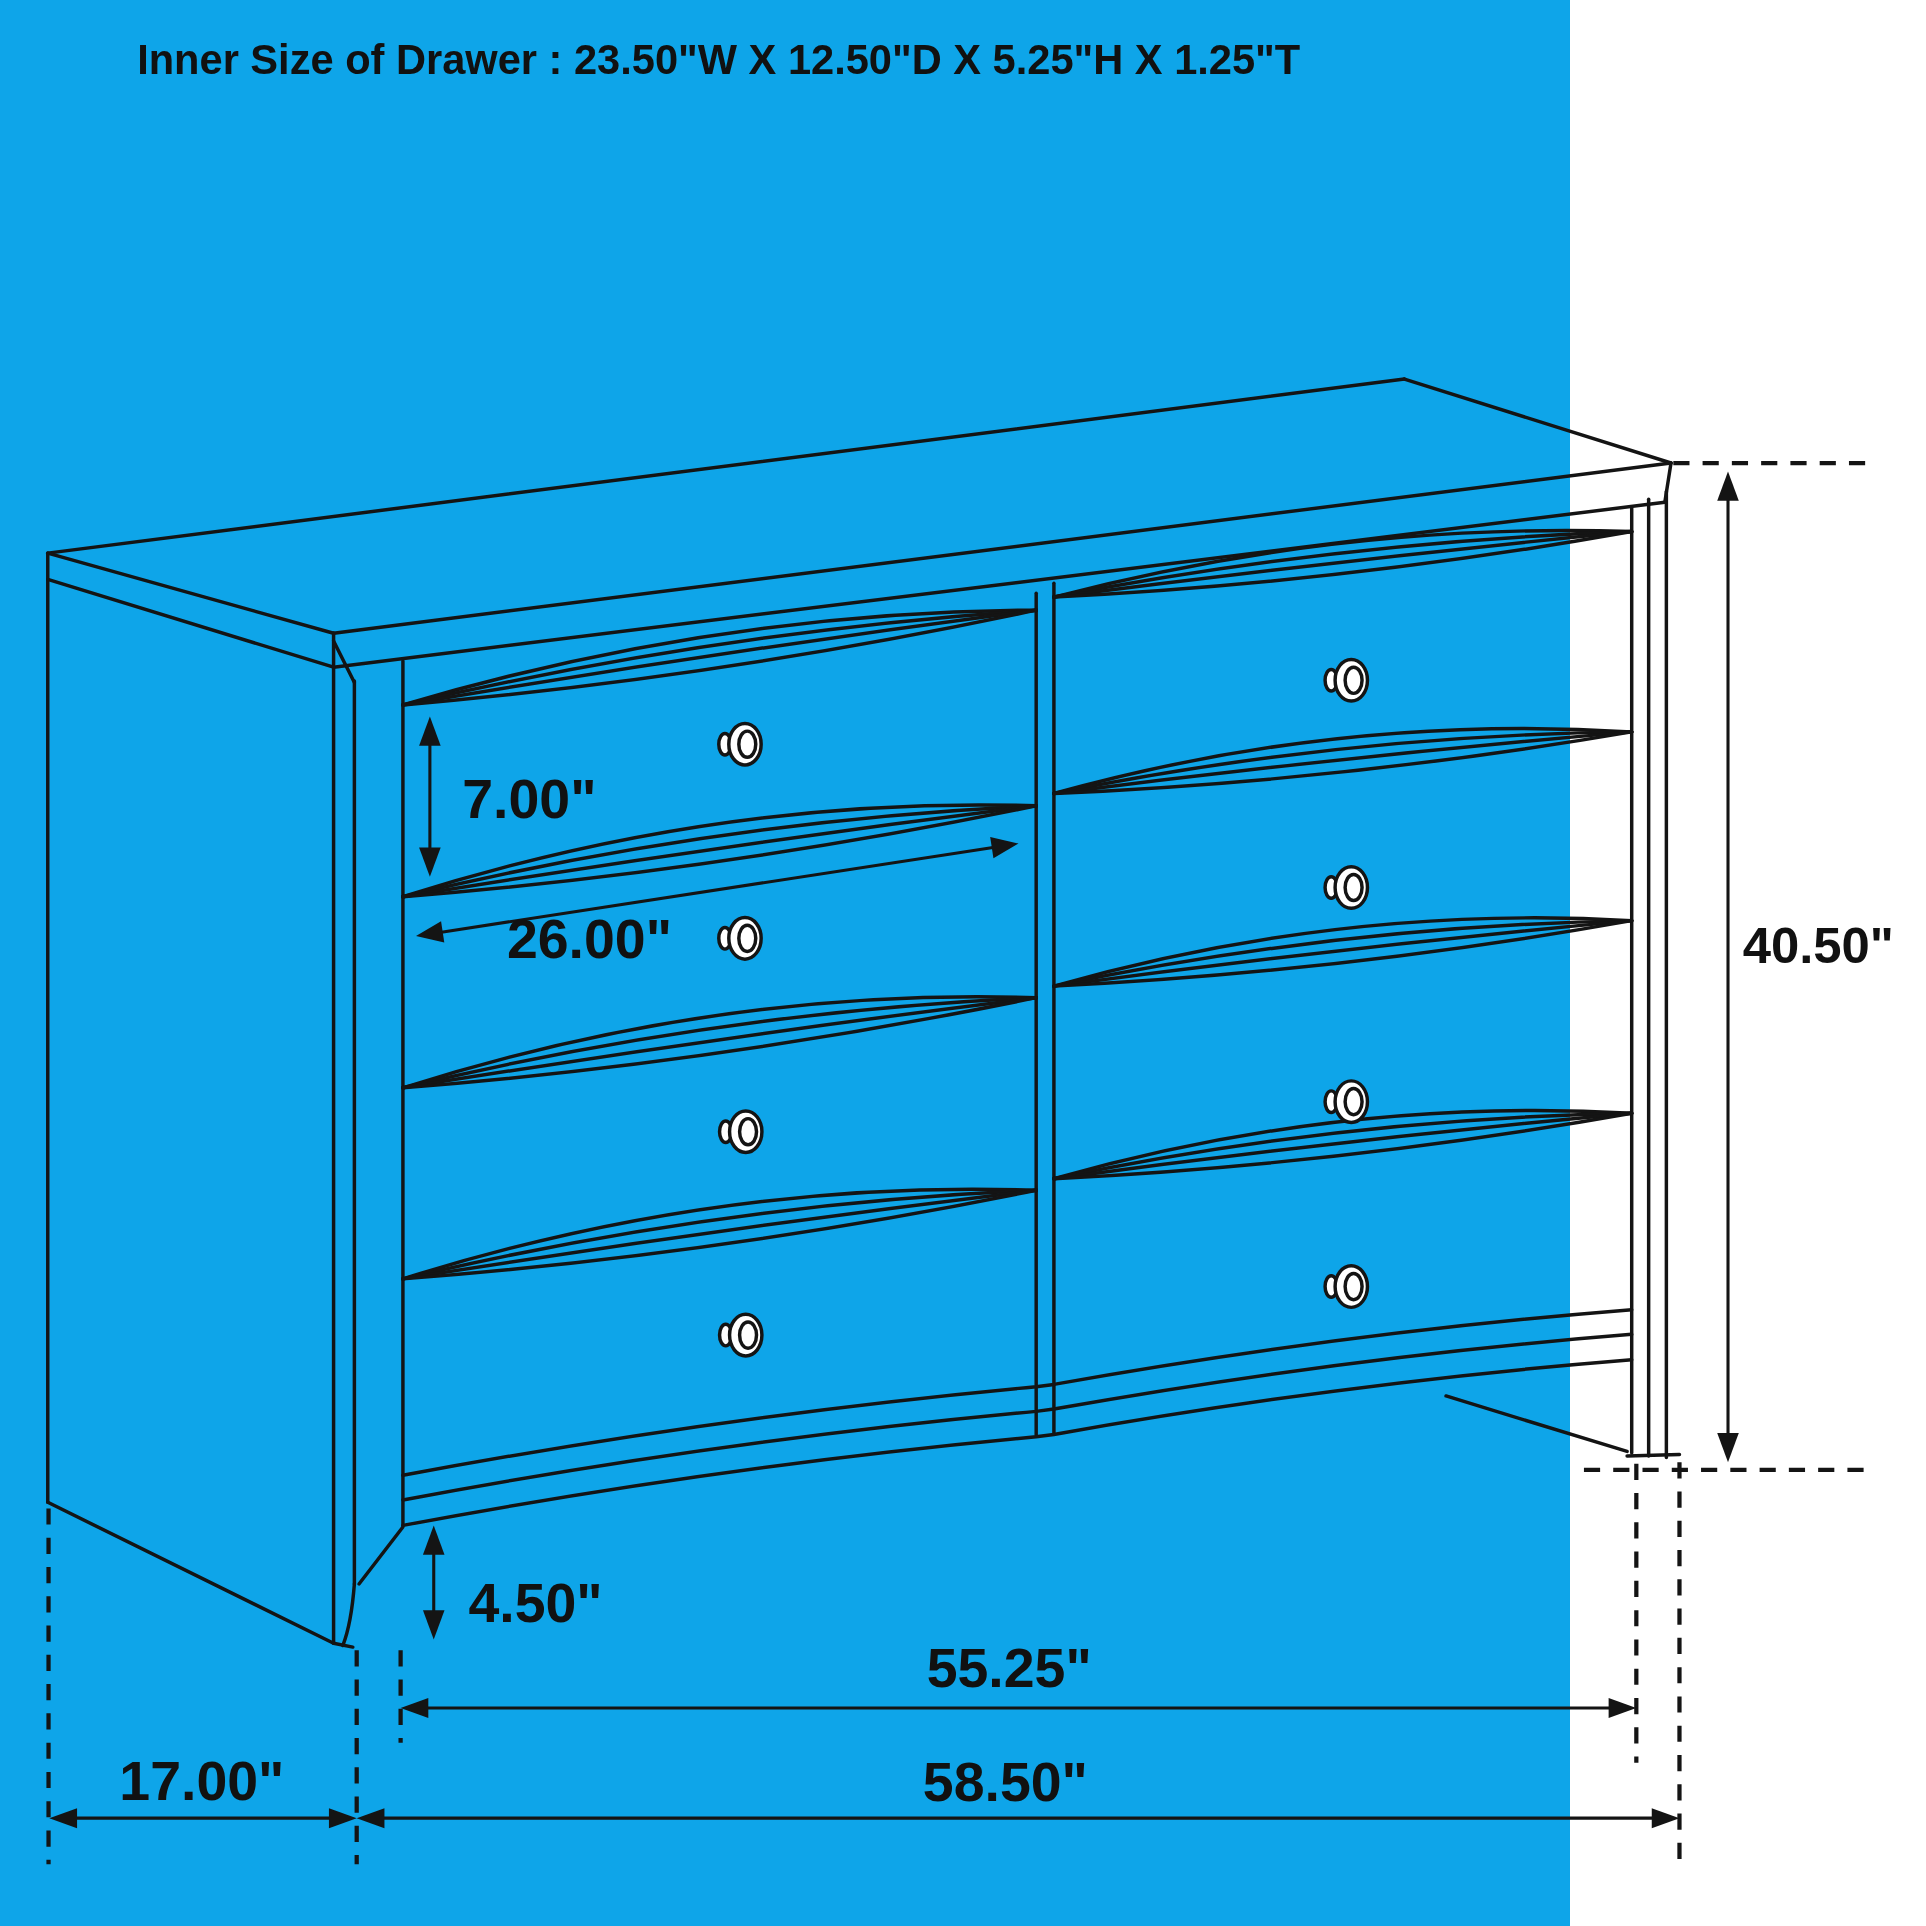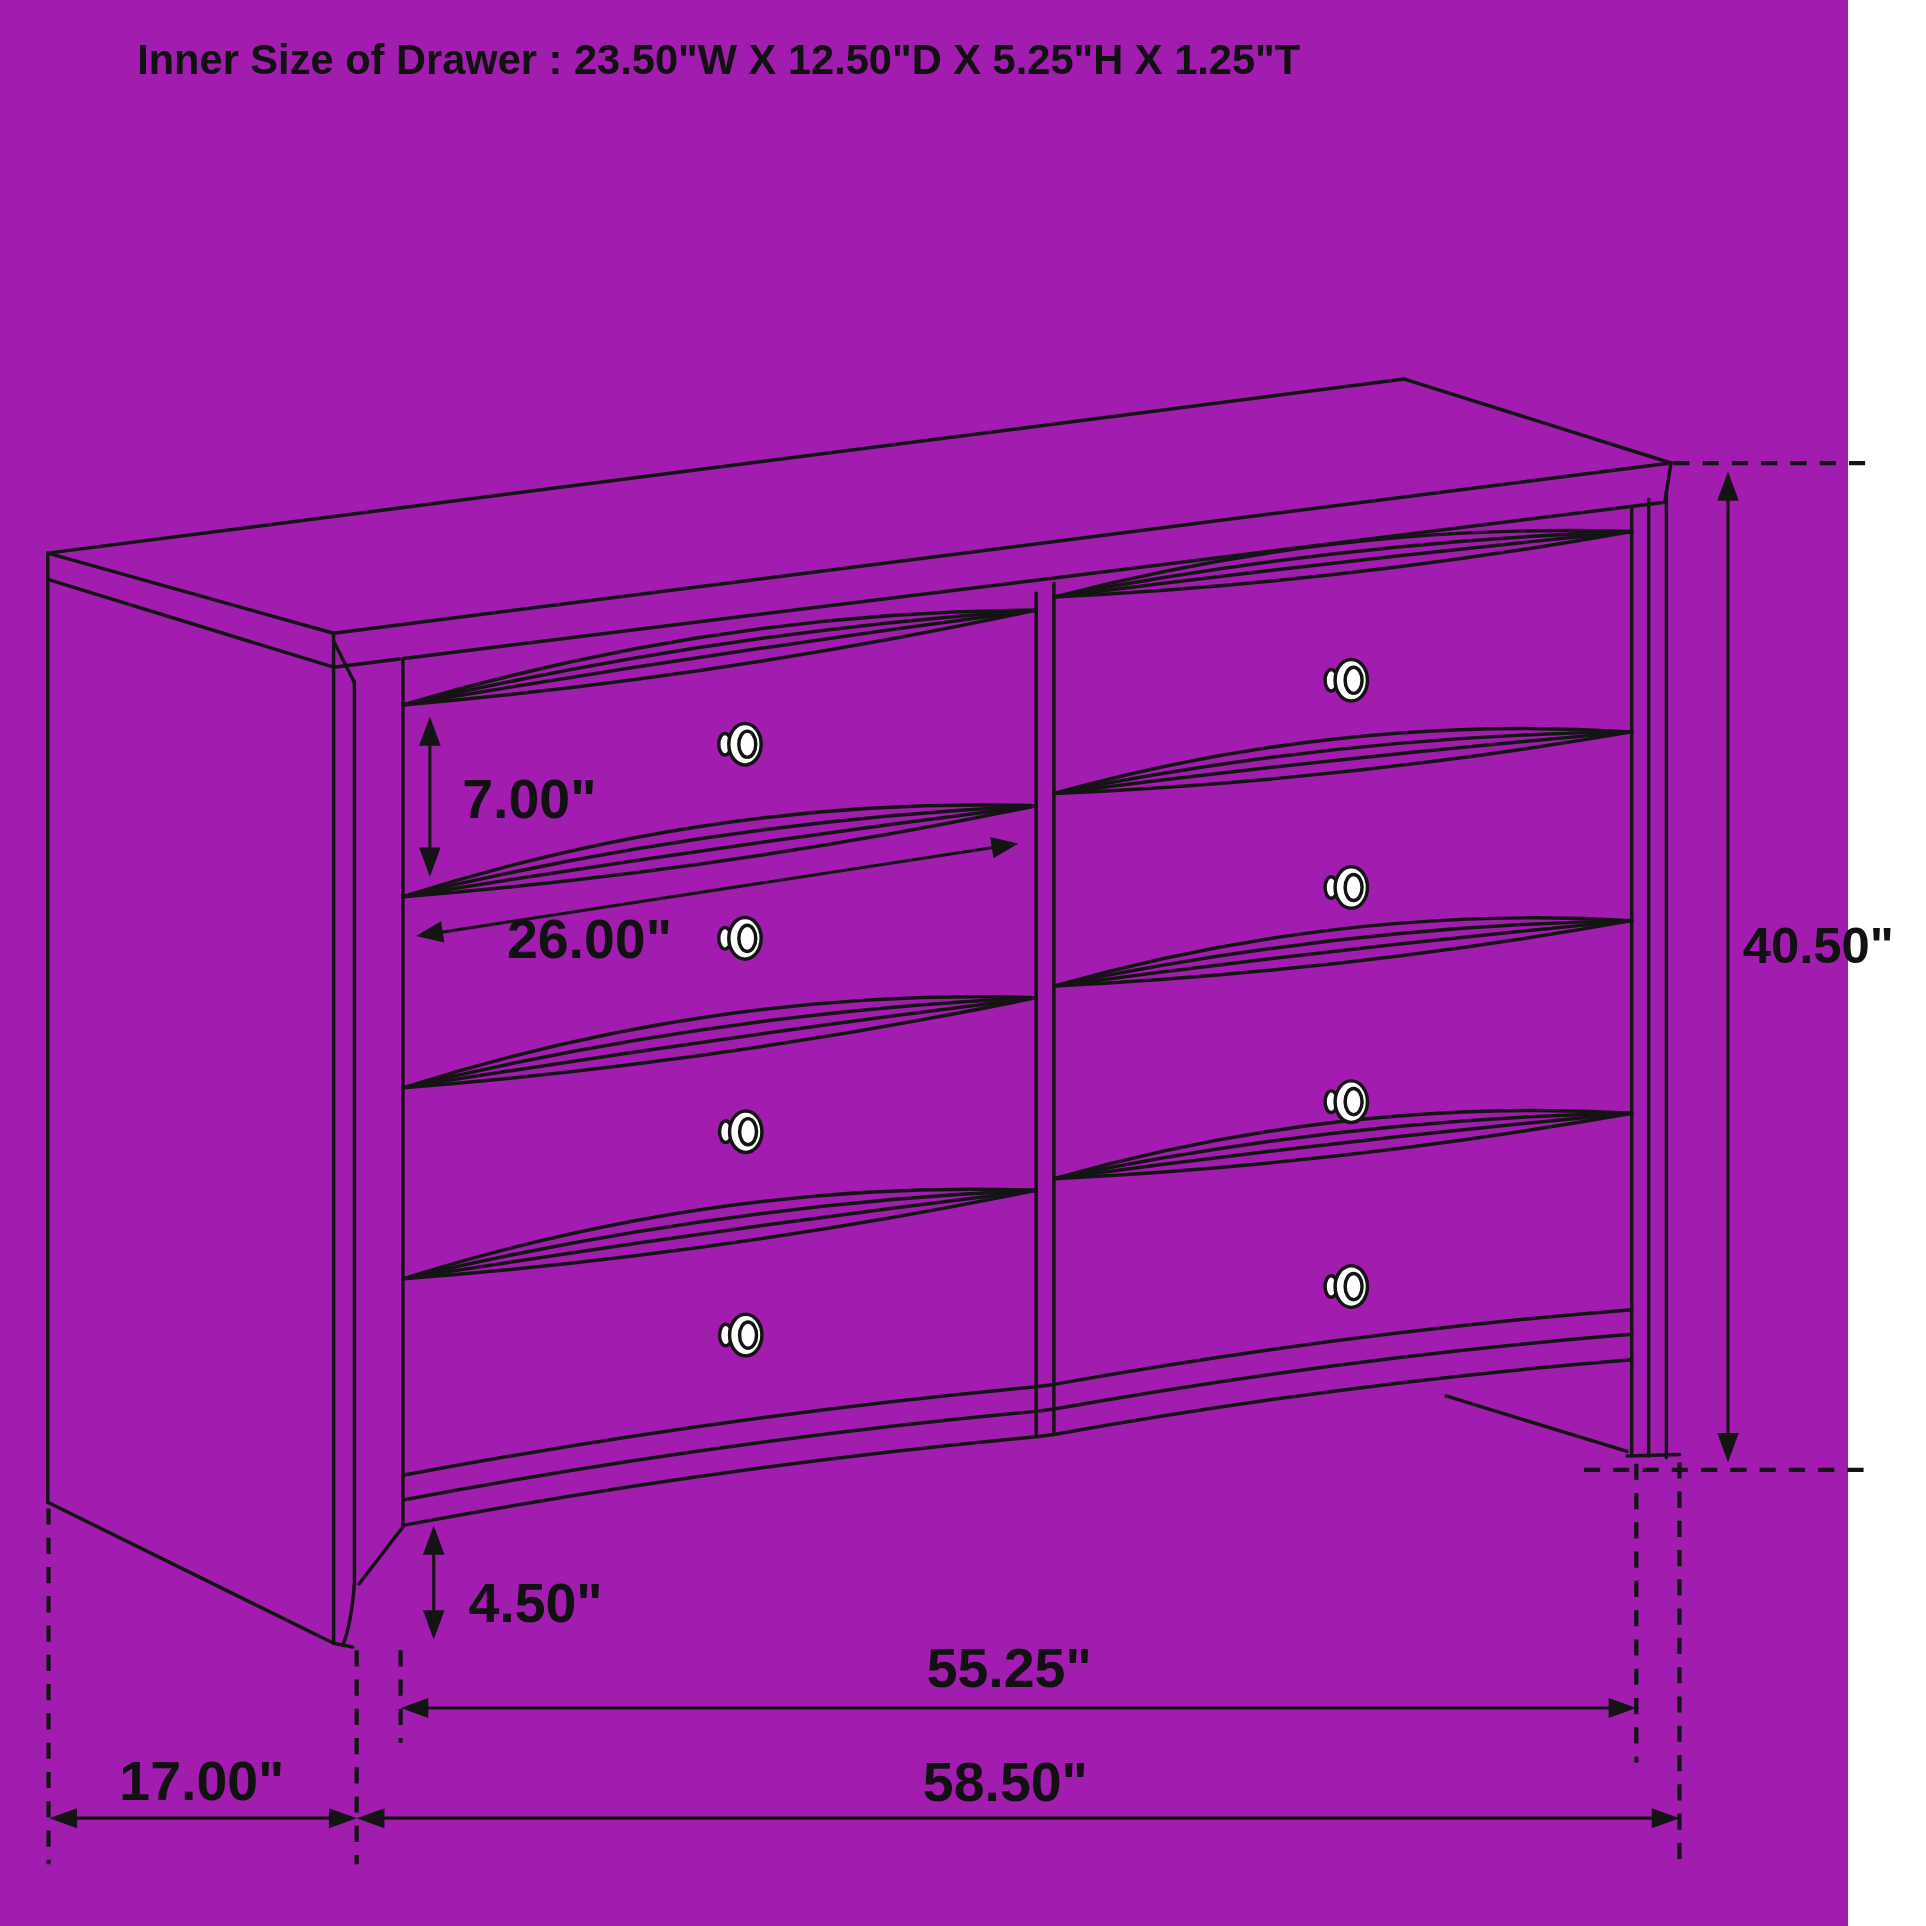--- a/index.html
+++ b/index.html
@@ -2,23 +2,23 @@
 <html style="font-size:12.3px"><head>
 <meta charset="utf-8">
 <style>
   html, body {
     margin: 0;
     padding: 0;
     background: #ffffff;
   }
   .canvas {
     position: relative;
-    width: 1848px;
+    width: 1570px;
     height: 1926px;
-    background: #a21caf;
+    background: #0ea5e9;
     font-family: "Liberation Sans", sans-serif;
   }
   svg { display: block; }
   .draw {
     fill: none;
     stroke: #141414;
     stroke-width: 4.5;
     stroke-linecap: round;
     stroke-linejoin: round;
   }

